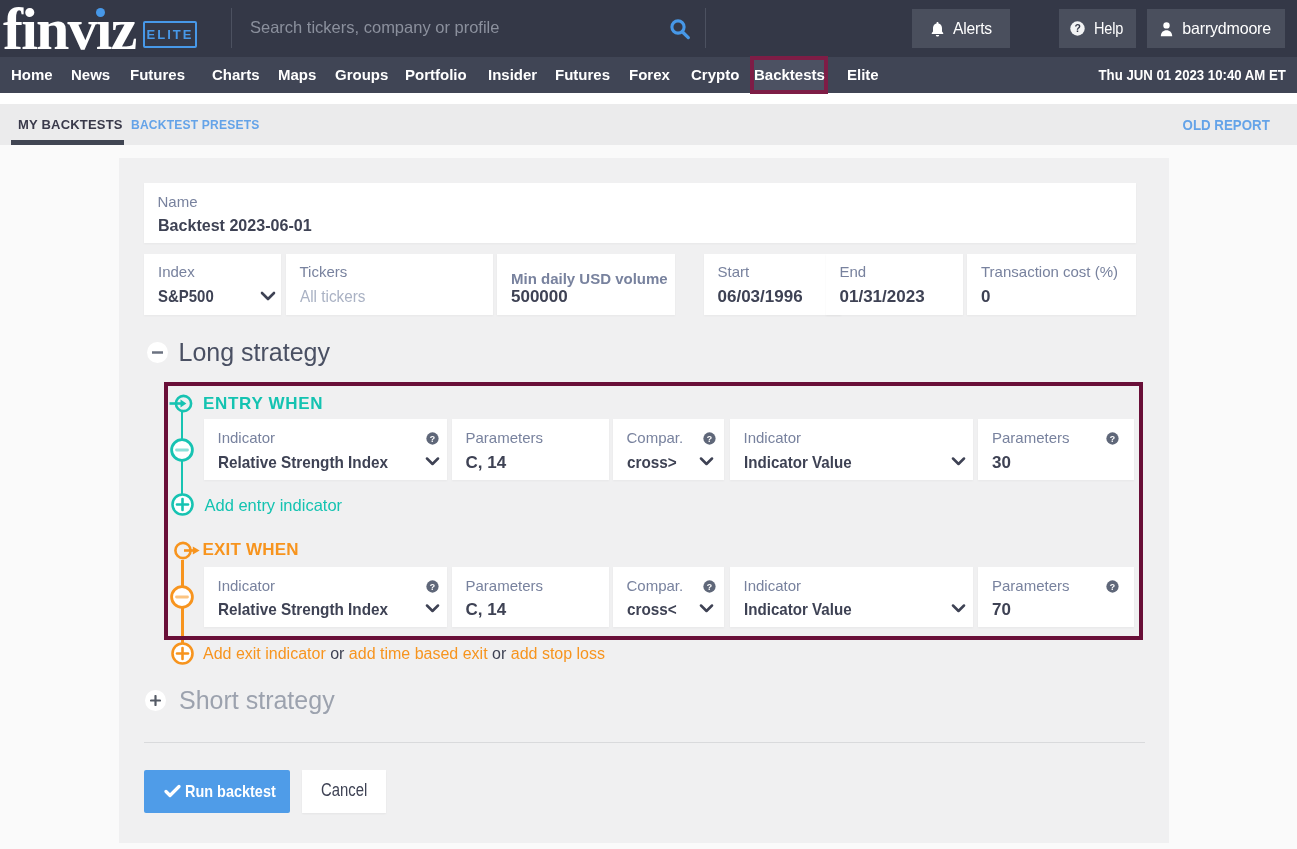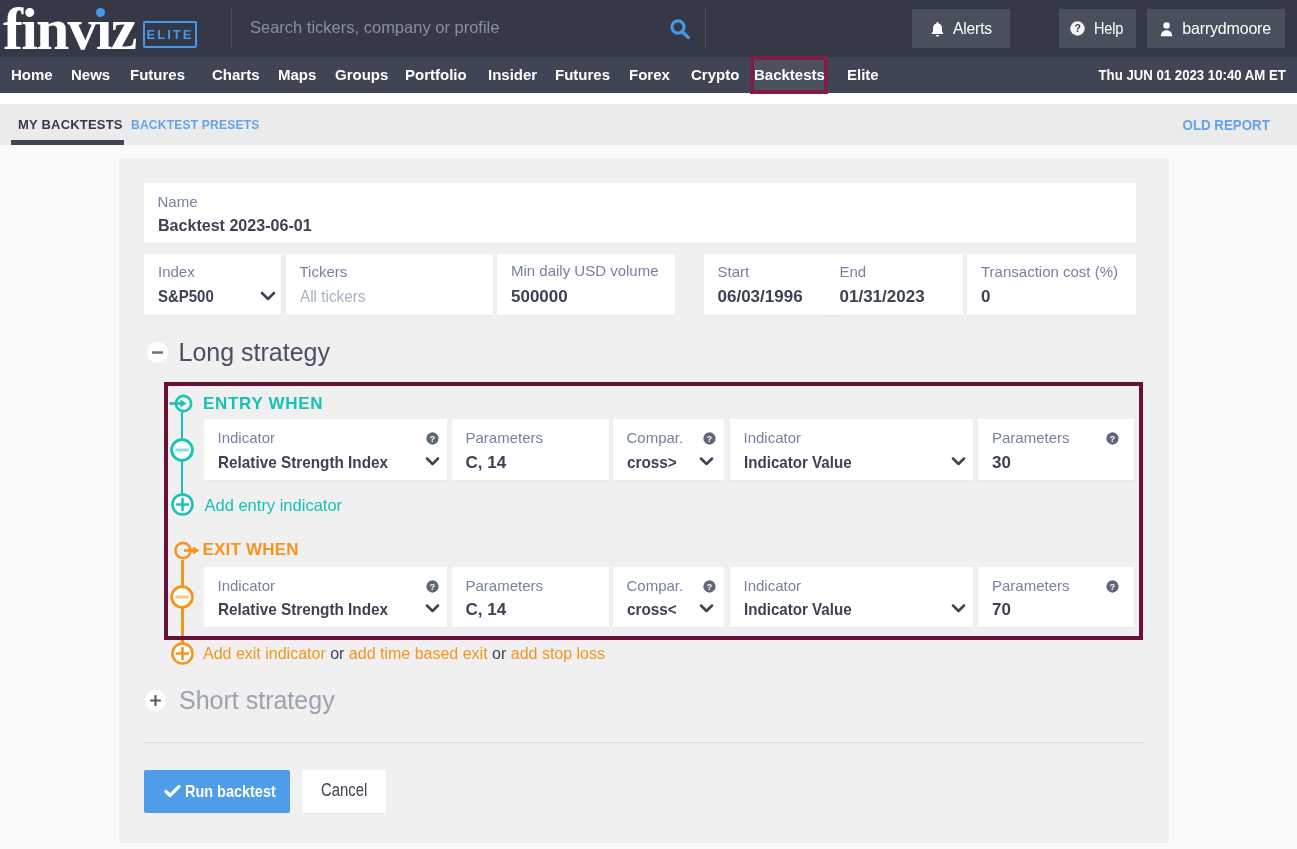--- a/index.html
+++ b/index.html
@@ -116,21 +116,21 @@
       <span class="val" style="top:33px; transform:scaleX(0.88);">S&amp;P500</span>
       <svg class="chev" style="left:116px;top:37px;" width="16" height="10" viewBox="0 0 16 10" fill="none" stroke="#3e4254" stroke-width="2.6" stroke-linecap="round" stroke-linejoin="round">
           <polyline points="2,2 8,8 14,2"></polyline>
         </svg>
     </div>
     <div class="card" style="left:285.5px; top:109.5px; width:207.5px; height:61px;">
       <span class="lbl" style="top:9px;">Tickers</span>
       <span class="val" style="top:33px; font-weight:400; color:#aab2c4; transform:scaleX(0.9);">All tickers</span>
     </div>
     <div class="card" style="left:497px; top:109.5px; width:178px; height:61px;">
-      <span class="lbl" style="top:8px;">Min daily USD volume</span>
+      <span class="lbl" style="top:16px;font-weight:bold;">Min daily USD volume</span>
       <span class="val" style="top:33px;">500000</span>
     </div>
     <div class="card" style="left:683.5px; top:109.5px; width:137px; height:61px;margin-left:20px;">
       <span class="lbl" style="top:9px;">Start</span>
       <span class="val" style="top:33px;">06/03/1996</span>
     </div>
     <div class="card" style="left:825.5px; top:109.5px; width:137px; height:61px;">
       <span class="lbl" style="top:9px;">End</span>
       <span class="val" style="top:33px;">01/31/2023</span>
     </div>

